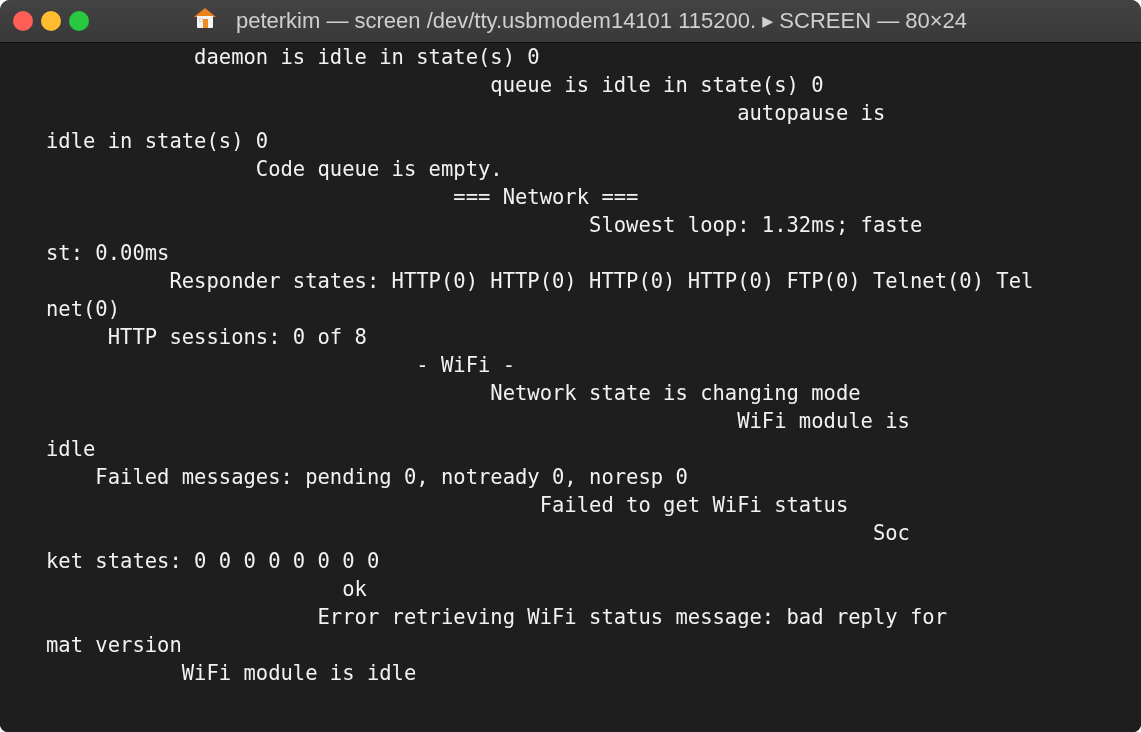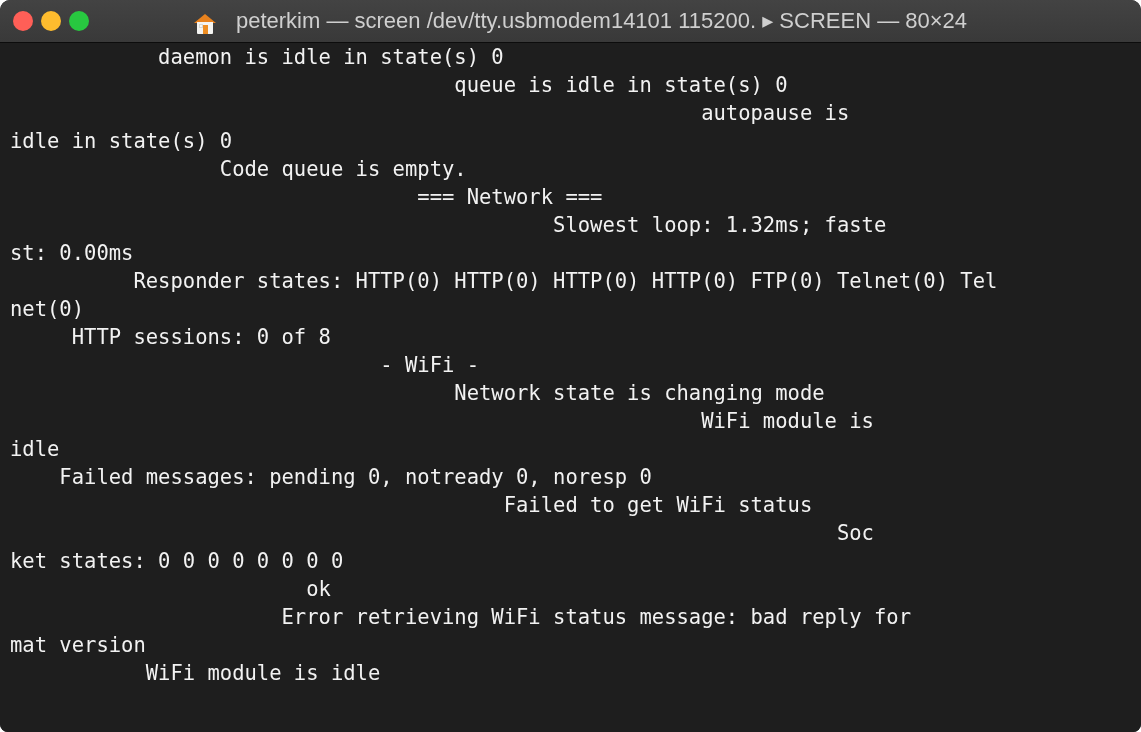--- a/index.html
+++ b/index.html
@@ -59,21 +59,21 @@
     right: 0;
     top: 0;
     bottom: 0;
     display: flex;
     align-items: center;
     justify-content: center;
     pointer-events: none;
   }
   #title-inner {
     display: flex;
-    align-items: flex-end;
+    align-items: flex-start;
     gap: 20px;
     transform: translateX(10px);
   }
   #house-icon {
     position: relative;
     width: 22px;
     height: 20px;
     display: inline-block;
   }
   #house-icon .roof {
@@ -127,20 +127,21 @@
     font-family: "DejaVu Sans Mono", monospace;
     font-size: 20.5px;
     line-height: 28px;
     color: #f2f2f2;
     white-space: pre;
   }
   .row {
     height: 28px;
     white-space: pre;
     display: block;
+    margin-left: 36px;
   }
 </style>
 </head>
 <body>
 
 <div id="window">
 
   <div id="titlebar">
     <div class="lights">
       <span class="light close"></span>

